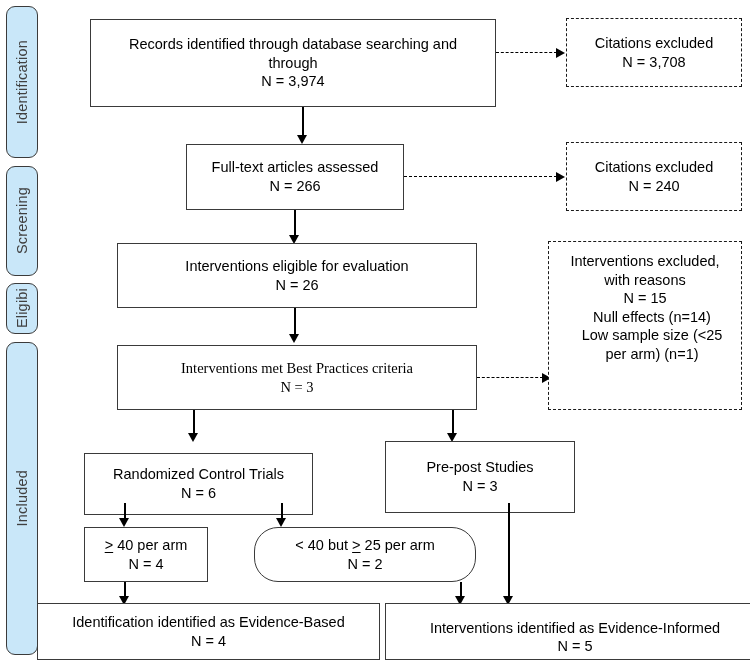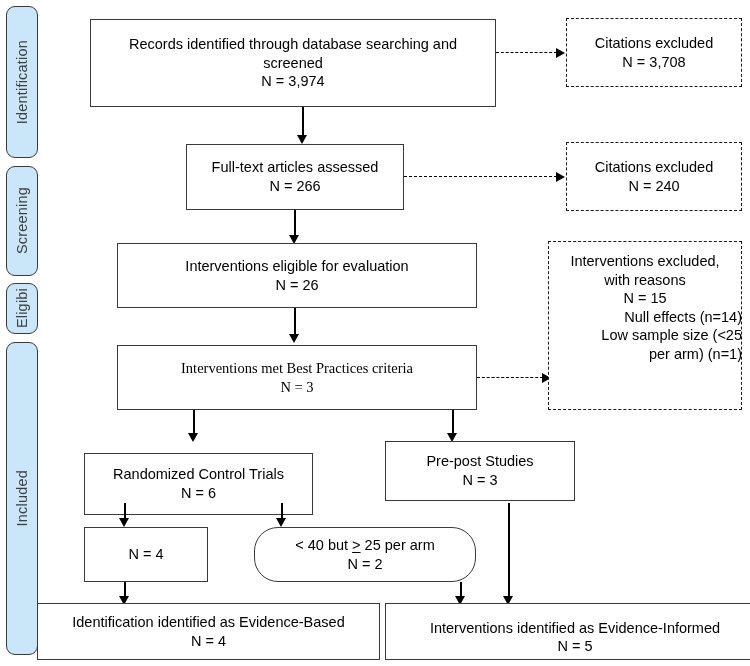--- a/index.html
+++ b/index.html
@@ -53,21 +53,21 @@
     padding:3px 6px;
   }
   .box.dashed{
     border:1.8px dashed #1a1a1a;
   }
   .box .ln{display:block;width:100%;}
   .reasons{
     justify-content:flex-start;
     padding-top:10px;
   }
-  .reasons .ln.l{text-align:right;padding-left:14px;}
+  .reasons .ln.l{text-align:center;padding-left:14px;}
 
   
   .geq{text-decoration:underline;text-underline-offset:2px;}
 
   
   .vline,.hline{
     position:absolute;
     background:#000000;
   }
   .vline{width:1.8px;}
@@ -109,21 +109,21 @@
   <div class="stage" style="left:6px;top:283px;width:32px;height:51px;">
     <span>Eligibi</span>
   </div>
 
   <div class="stage" style="left:6px;top:342px;width:32px;height:313px;">
     <span>Included</span>
   </div>
 
   <div class="box" style="left:90px;top:19px;width:406px;height:88px;">
     <span class="ln">Records identified through database searching and</span>
-    <span class="ln">screened</span>
+    <span class="ln">through</span>
     <span class="ln">N = 3,974</span>
   </div>
 
   <div class="dhline" style="left:496px;top:52px;width:61px;"></div>
   <div class="arrow-right" style="left:556px;top:47.5px;"></div>
 
   <div class="box dashed" style="left:566px;top:18px;width:176px;height:69px;">
     <span class="ln">Citations excluded</span>
     <span class="ln">N = 3,708</span>
   </div>
@@ -176,32 +176,33 @@
   <div class="arrow-down" style="left:187.5px;top:433px;"></div>
 
   <div class="vline" style="left:452px;top:410px;height:27px;"></div>
   <div class="arrow-down" style="left:446.5px;top:433px;"></div>
 
   <div class="box" style="left:84px;top:441px;width:229px;height:62px;margin-top:12px;">
     <span class="ln">Randomized Control Trials</span>
     <span class="ln">N = 6</span>
   </div>
 
-  <div class="box" style="left:385px;top:441px;width:190px;height:60px;">
+  <div class="box" style="left:385px;top:441px;width:190px;height:72px;">
     <span class="ln">Pre-post Studies</span>
     <span class="ln">N = 3</span>
   </div>
 
   <div class="vline" style="left:124px;top:503px;height:18px;"></div>
   <div class="arrow-down" style="left:118.5px;top:518px;"></div>
 
   <div class="vline" style="left:281px;top:503px;height:18px;"></div>
   <div class="arrow-down" style="left:275.5px;top:518px;"></div>
 
   <div class="box" style="left:84px;top:527px;width:124px;height:55px;">
+    <span class="ln"><span class="geq">&gt;</span><span> 40 per arm</span></span>
     <span class="ln">N = 4</span>
   </div>
 
   <div class="box" style="left:254px;top:527px;width:222px;height:55px;border-radius:24px;">
     <span class="ln"><span>&lt; 40 but </span><span class="geq">&gt;</span><span> 25 per arm</span></span>
     <span class="ln">N = 2</span>
   </div>
 
   <div class="vline" style="left:124px;top:582px;height:17px;"></div>
   <div class="arrow-down" style="left:118.5px;top:596px;"></div>

